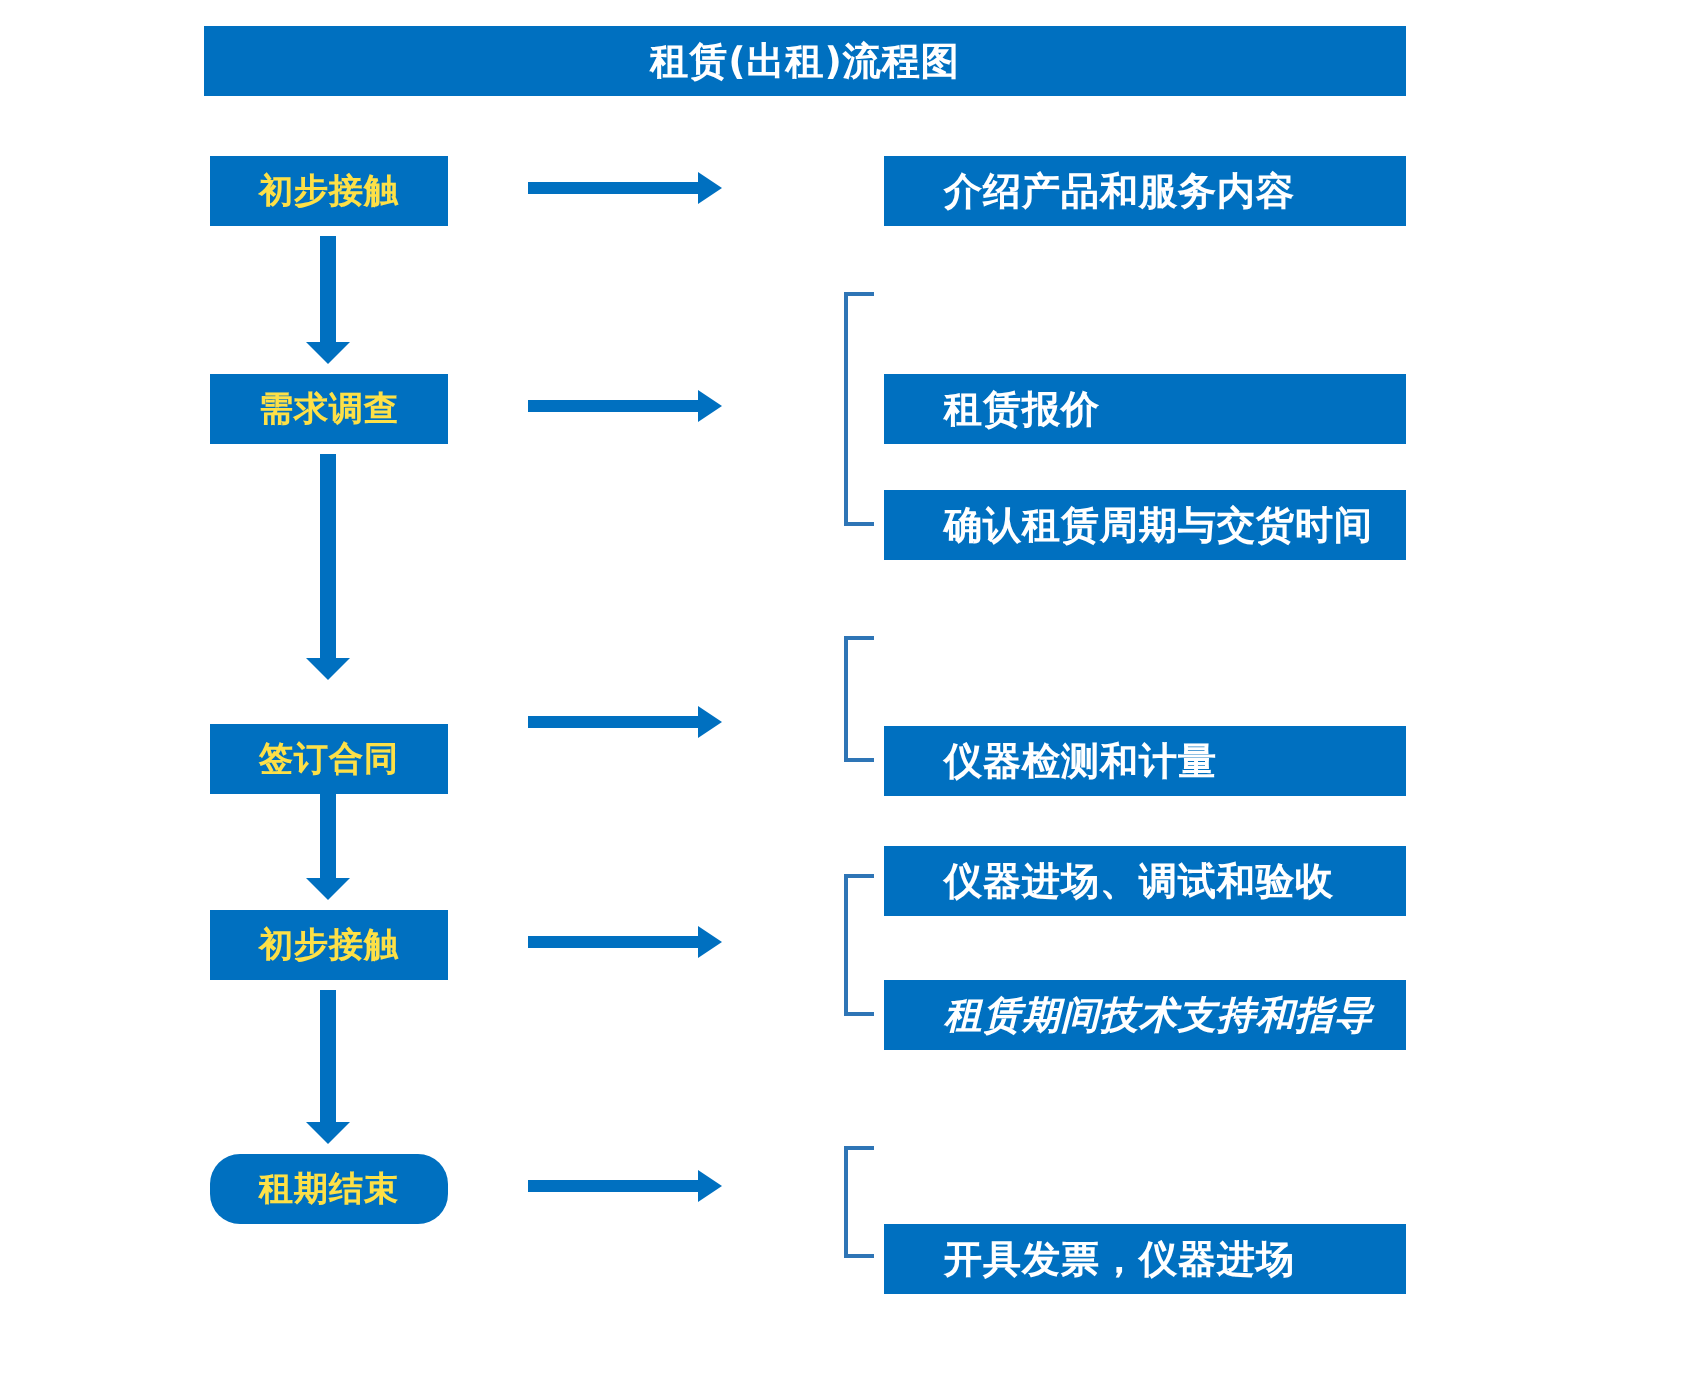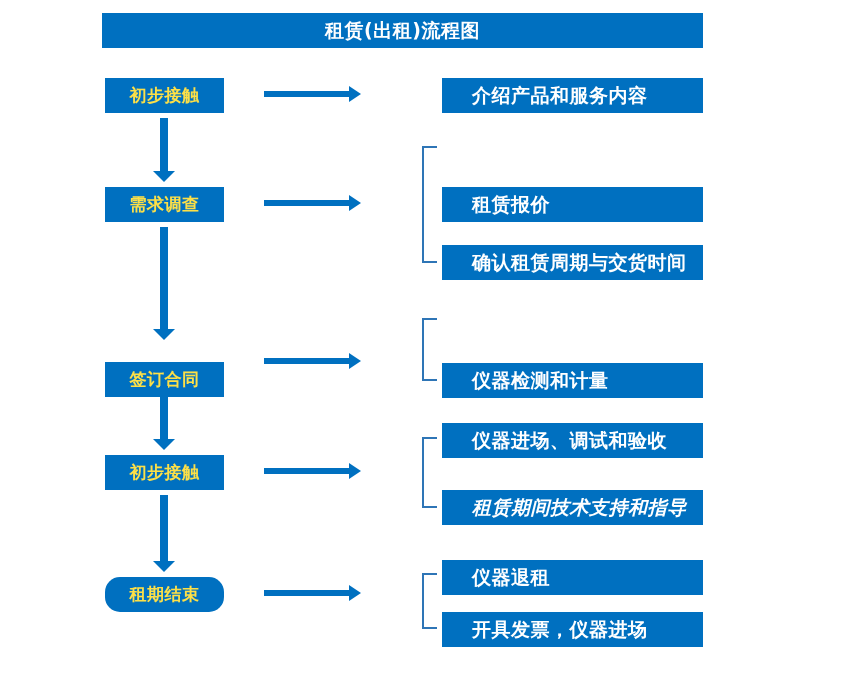--- a/index.html
+++ b/index.html
@@ -187,16 +187,15 @@
   <div class="bracket" style="top:318px; height:63px;"></div>
   <div class="bracket" style="top:437px; height:71px;"></div>
   <div class="bracket" style="top:573px; height:56px;"></div>
 
   <div class="detail-box" style="top:78px;">介绍产品和服务内容</div>
   <div class="detail-box" style="top:245px;">确认租赁周期与交货时间</div>
   <div class="detail-box" style="top:187px;">租赁报价</div>
   <div class="detail-box" style="top:363px;">仪器检测和计量</div>
   <div class="detail-box" style="top:423px;">仪器进场、调试和验收</div>
   <div class="detail-box" style="top:490px;font-style:italic;">租赁期间技术支持和指导</div>
-  <div class="detail-box" style="top:560px;">仪器退租</div>
   <div class="detail-box" style="top:612px;">开具发票，仪器进场</div>
 
 </div>
 
 </body></html>

